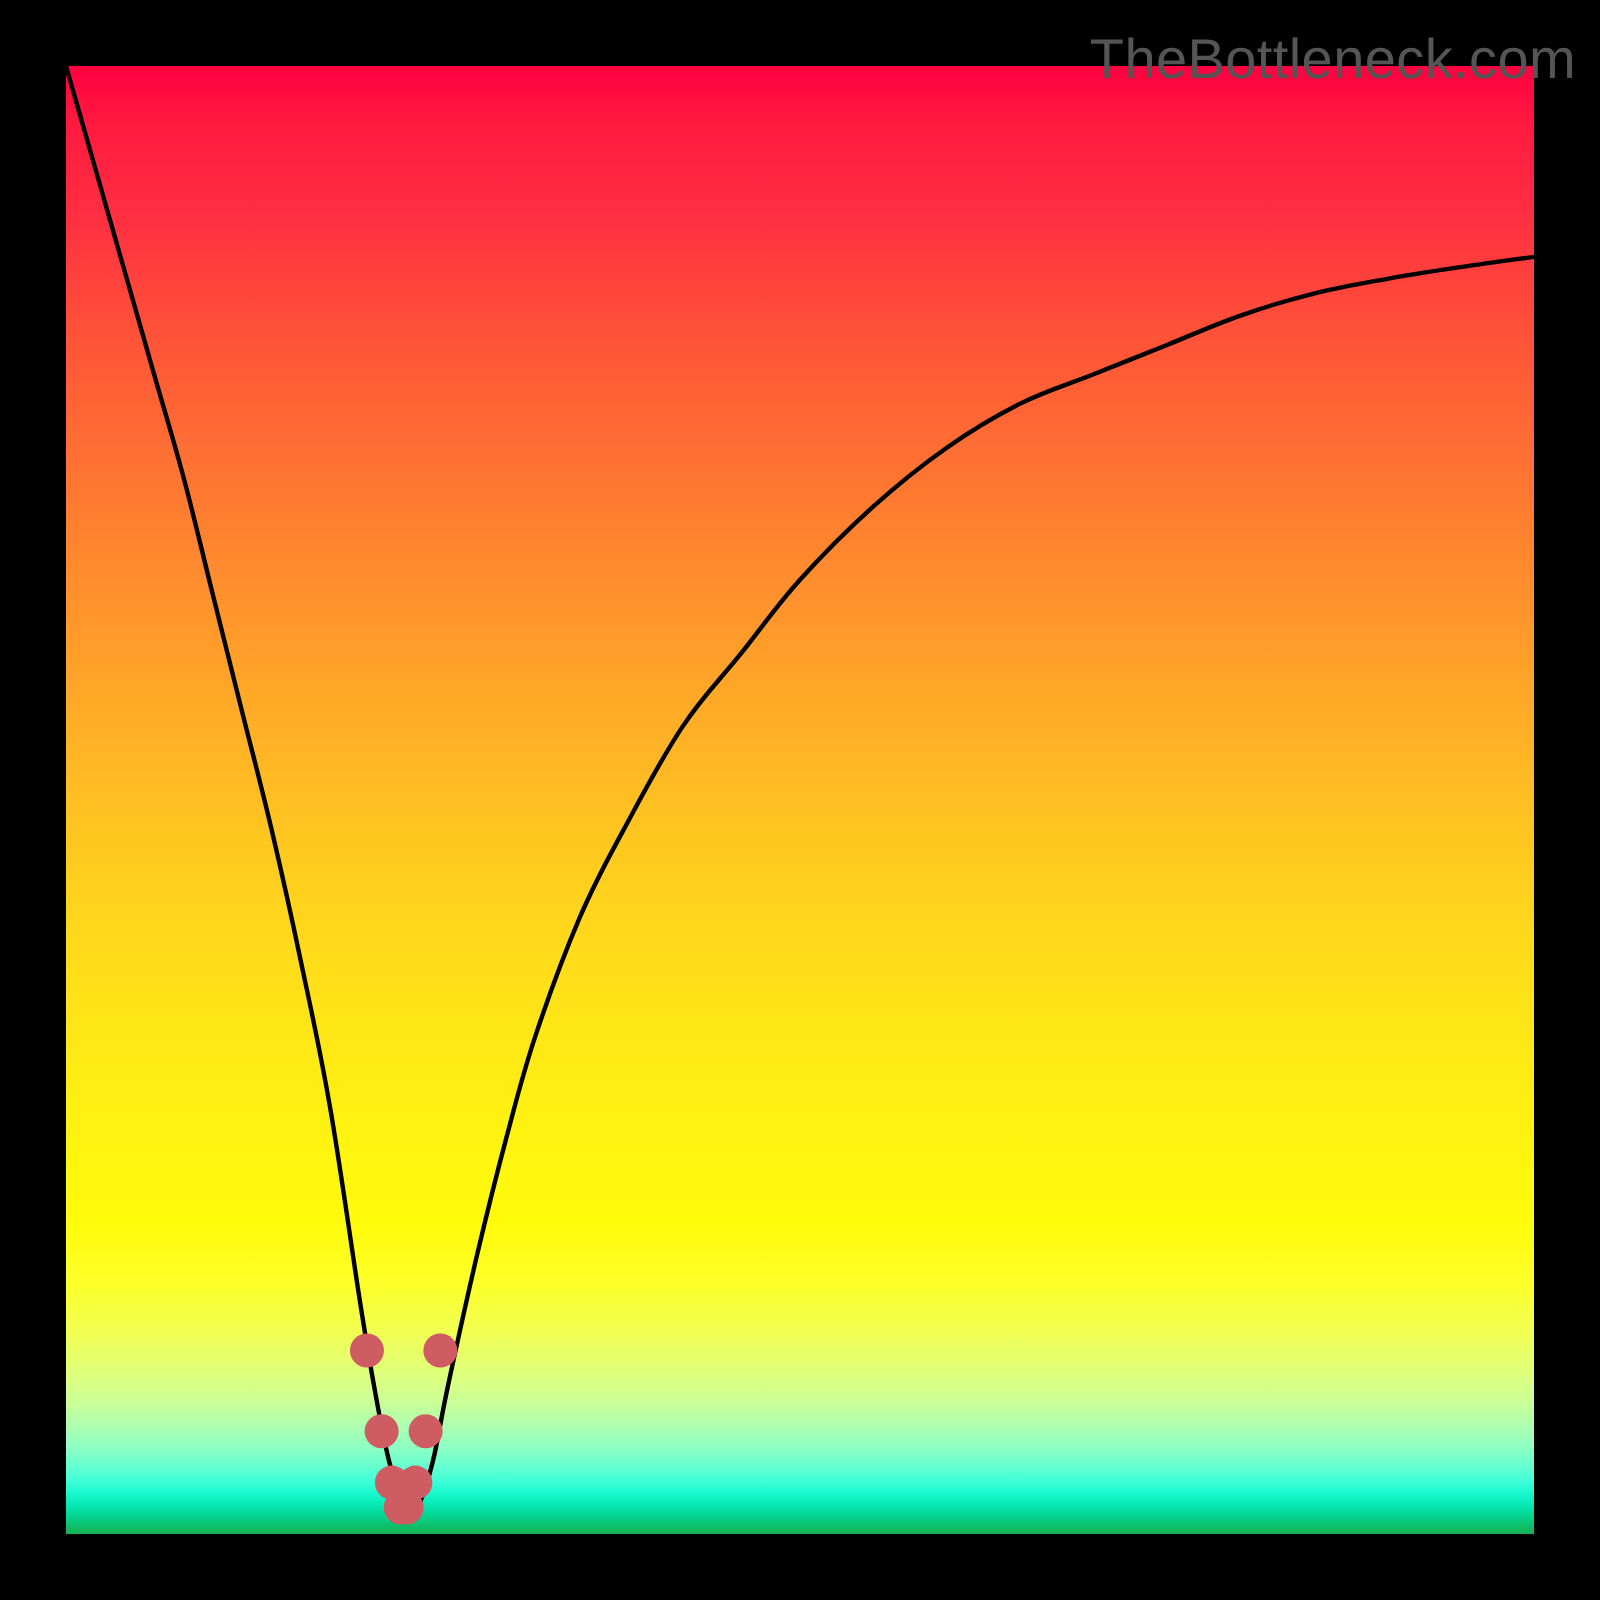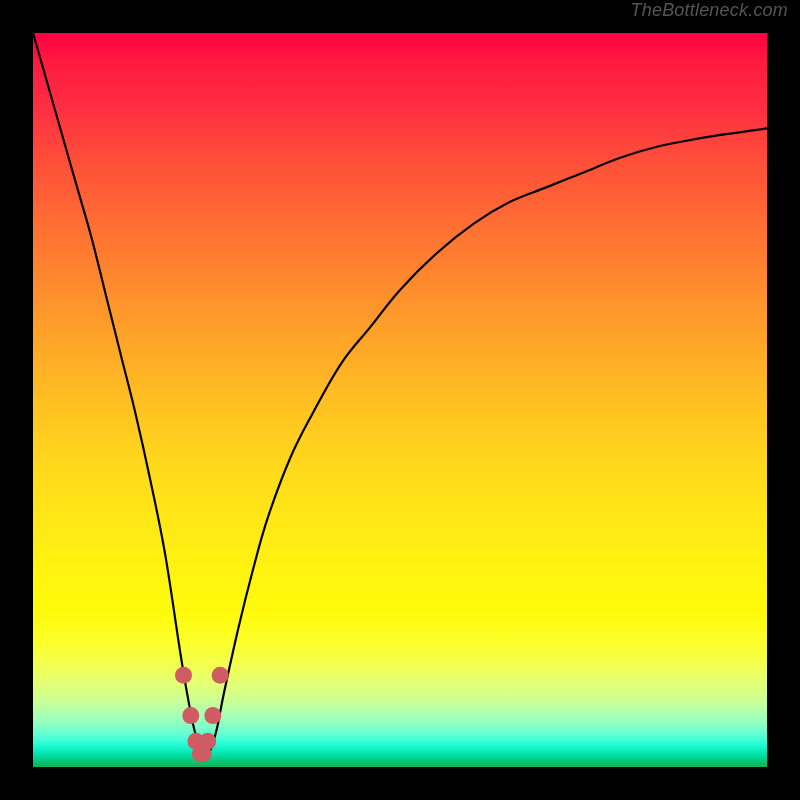--- a/index.html
+++ b/index.html
@@ -61,27 +61,26 @@
     );
   }
   svg.curve {
     position: absolute;
     inset: 0;
     width: 734px;
     height: 734px;
   }
   .watermark {
     position: absolute;
-    top: 0;
+    top: 14px;
     right: 12px;
     color: #555;
-    font-size: 18px;
+    font-size: 28px;
     letter-spacing: 0.2px;
     user-select: none;
-    font-style: italic;
   }
 </style>
 </head>
 <body>
 
 <div class="frame">
   <div class="plot">
     <div class="gradient"></div>
     <svg class="curve" viewBox="0 0 734 734" preserveAspectRatio="none">
       <path id="curve-path" fill="none" stroke="#000" stroke-width="2.2" stroke-linecap="round" stroke-linejoin="round" d="M 0.00 0.00 C 2.64 9.25, 9.40 32.88, 14.68 51.38 C 19.96 69.88, 24.08 84.26, 29.36 102.76 C 34.64 121.26, 38.76 135.64, 44.04 154.14 C 49.32 172.64, 53.44 185.70, 58.72 205.52 C 64.00 225.34, 68.12 243.10, 73.40 264.24 C 78.68 285.38, 82.80 301.82, 88.08 322.96 C 93.36 344.10, 97.48 359.22, 102.76 381.68 C 108.04 404.14, 112.16 422.64, 117.44 447.74 C 122.72 472.84, 126.84 490.75, 132.12 521.14 C 137.40 551.53, 142.84 591.46, 146.80 616.56 C 150.76 641.66, 151.50 646.07, 154.14 660.60 C 156.78 675.13, 158.84 686.73, 161.48 697.30 C 164.12 707.87, 166.18 715.36, 168.82 719.32 C 171.46 723.28, 173.52 723.28, 176.16 719.32 C 178.80 715.36, 180.86 707.87, 183.50 697.30 C 186.14 686.73, 186.88 679.10, 190.84 660.60 C 194.80 642.10, 200.24 617.00, 205.52 594.54 C 210.80 572.08, 214.92 555.64, 220.20 535.82 C 225.48 516.00, 228.27 504.26, 234.88 484.44 C 241.49 464.62, 248.97 444.22, 256.90 425.72 C 264.83 407.22, 269.67 398.86, 278.92 381.68 C 288.17 364.50, 297.71 346.15, 308.28 330.30 C 318.85 314.45, 327.07 306.81, 337.64 293.60 C 348.21 280.39, 355.11 270.11, 367.00 256.90 C 378.89 243.69, 390.49 232.09, 403.70 220.20 C 416.91 208.31, 427.19 200.09, 440.40 190.84 C 453.61 181.59, 463.89 175.43, 477.10 168.82 C 490.31 162.21, 500.59 159.42, 513.80 154.14 C 527.01 148.86, 537.29 144.74, 550.50 139.46 C 563.71 134.18, 573.99 129.40, 587.20 124.78 C 600.41 120.16, 610.69 117.07, 623.90 113.77 C 637.11 110.47, 647.39 108.81, 660.60 106.43 C 673.81 104.05, 684.09 102.54, 697.30 100.56 C 710.51 98.58, 727.39 96.34, 734.00 95.42"></path>

